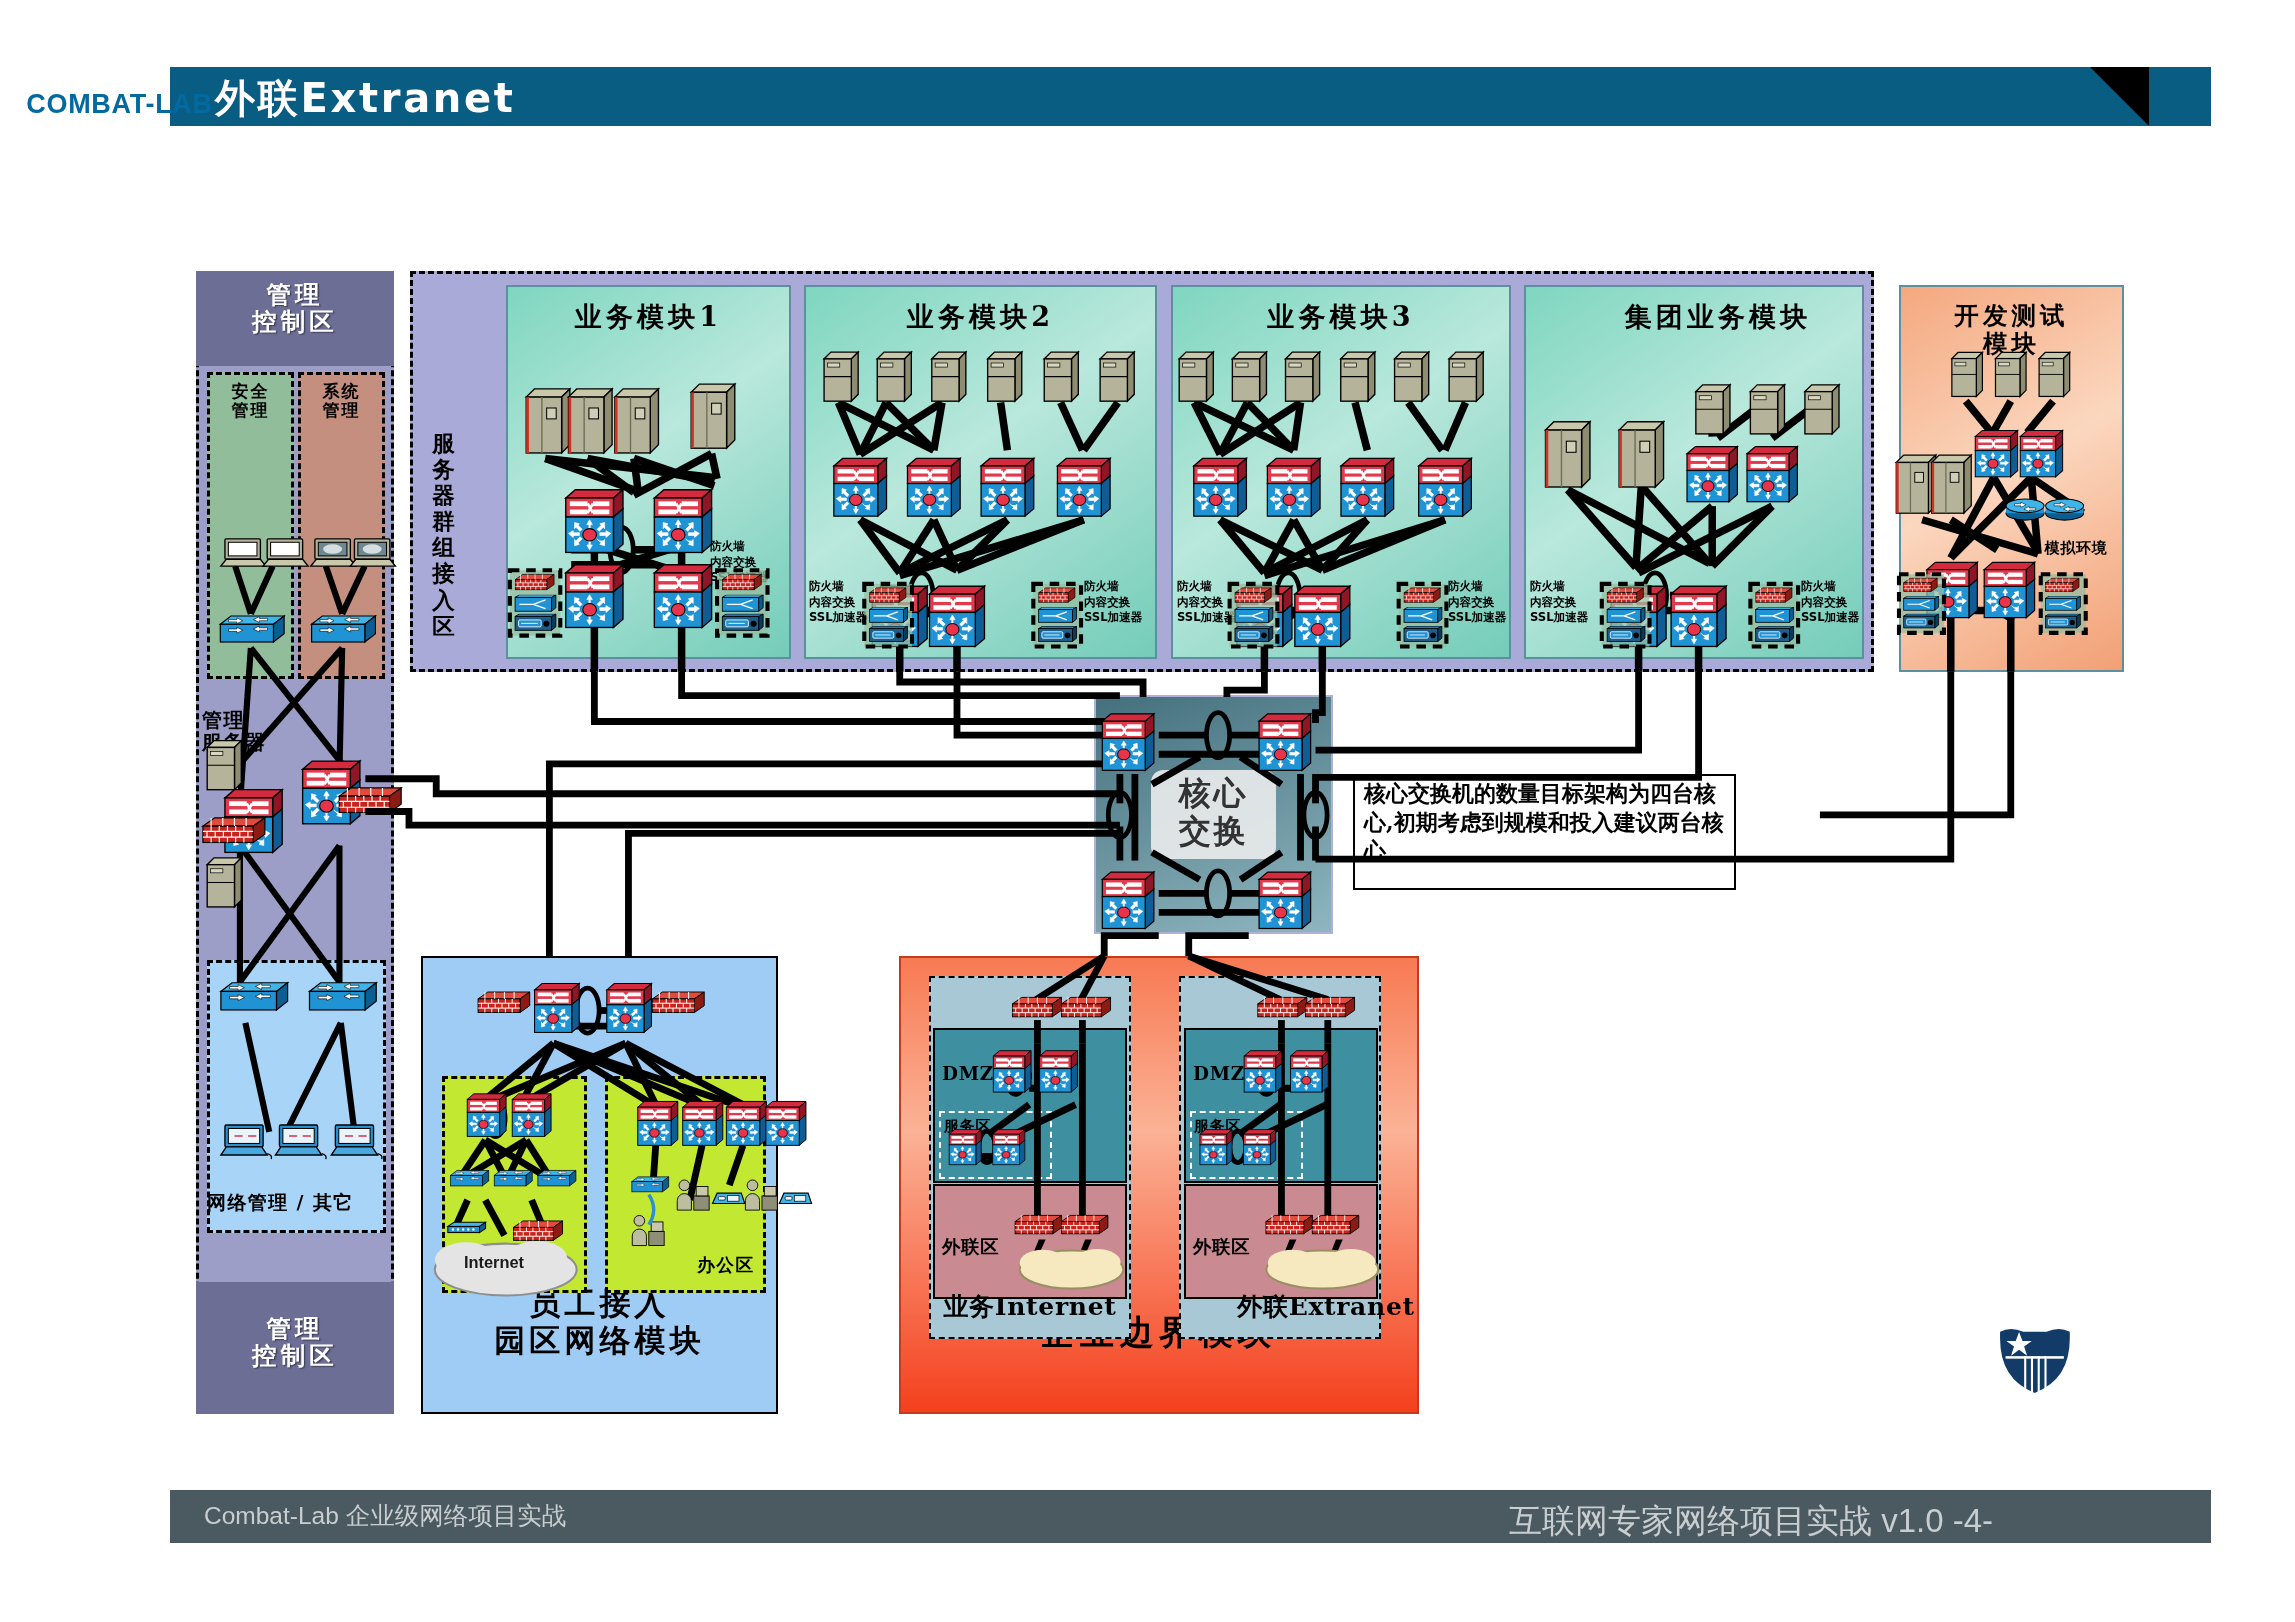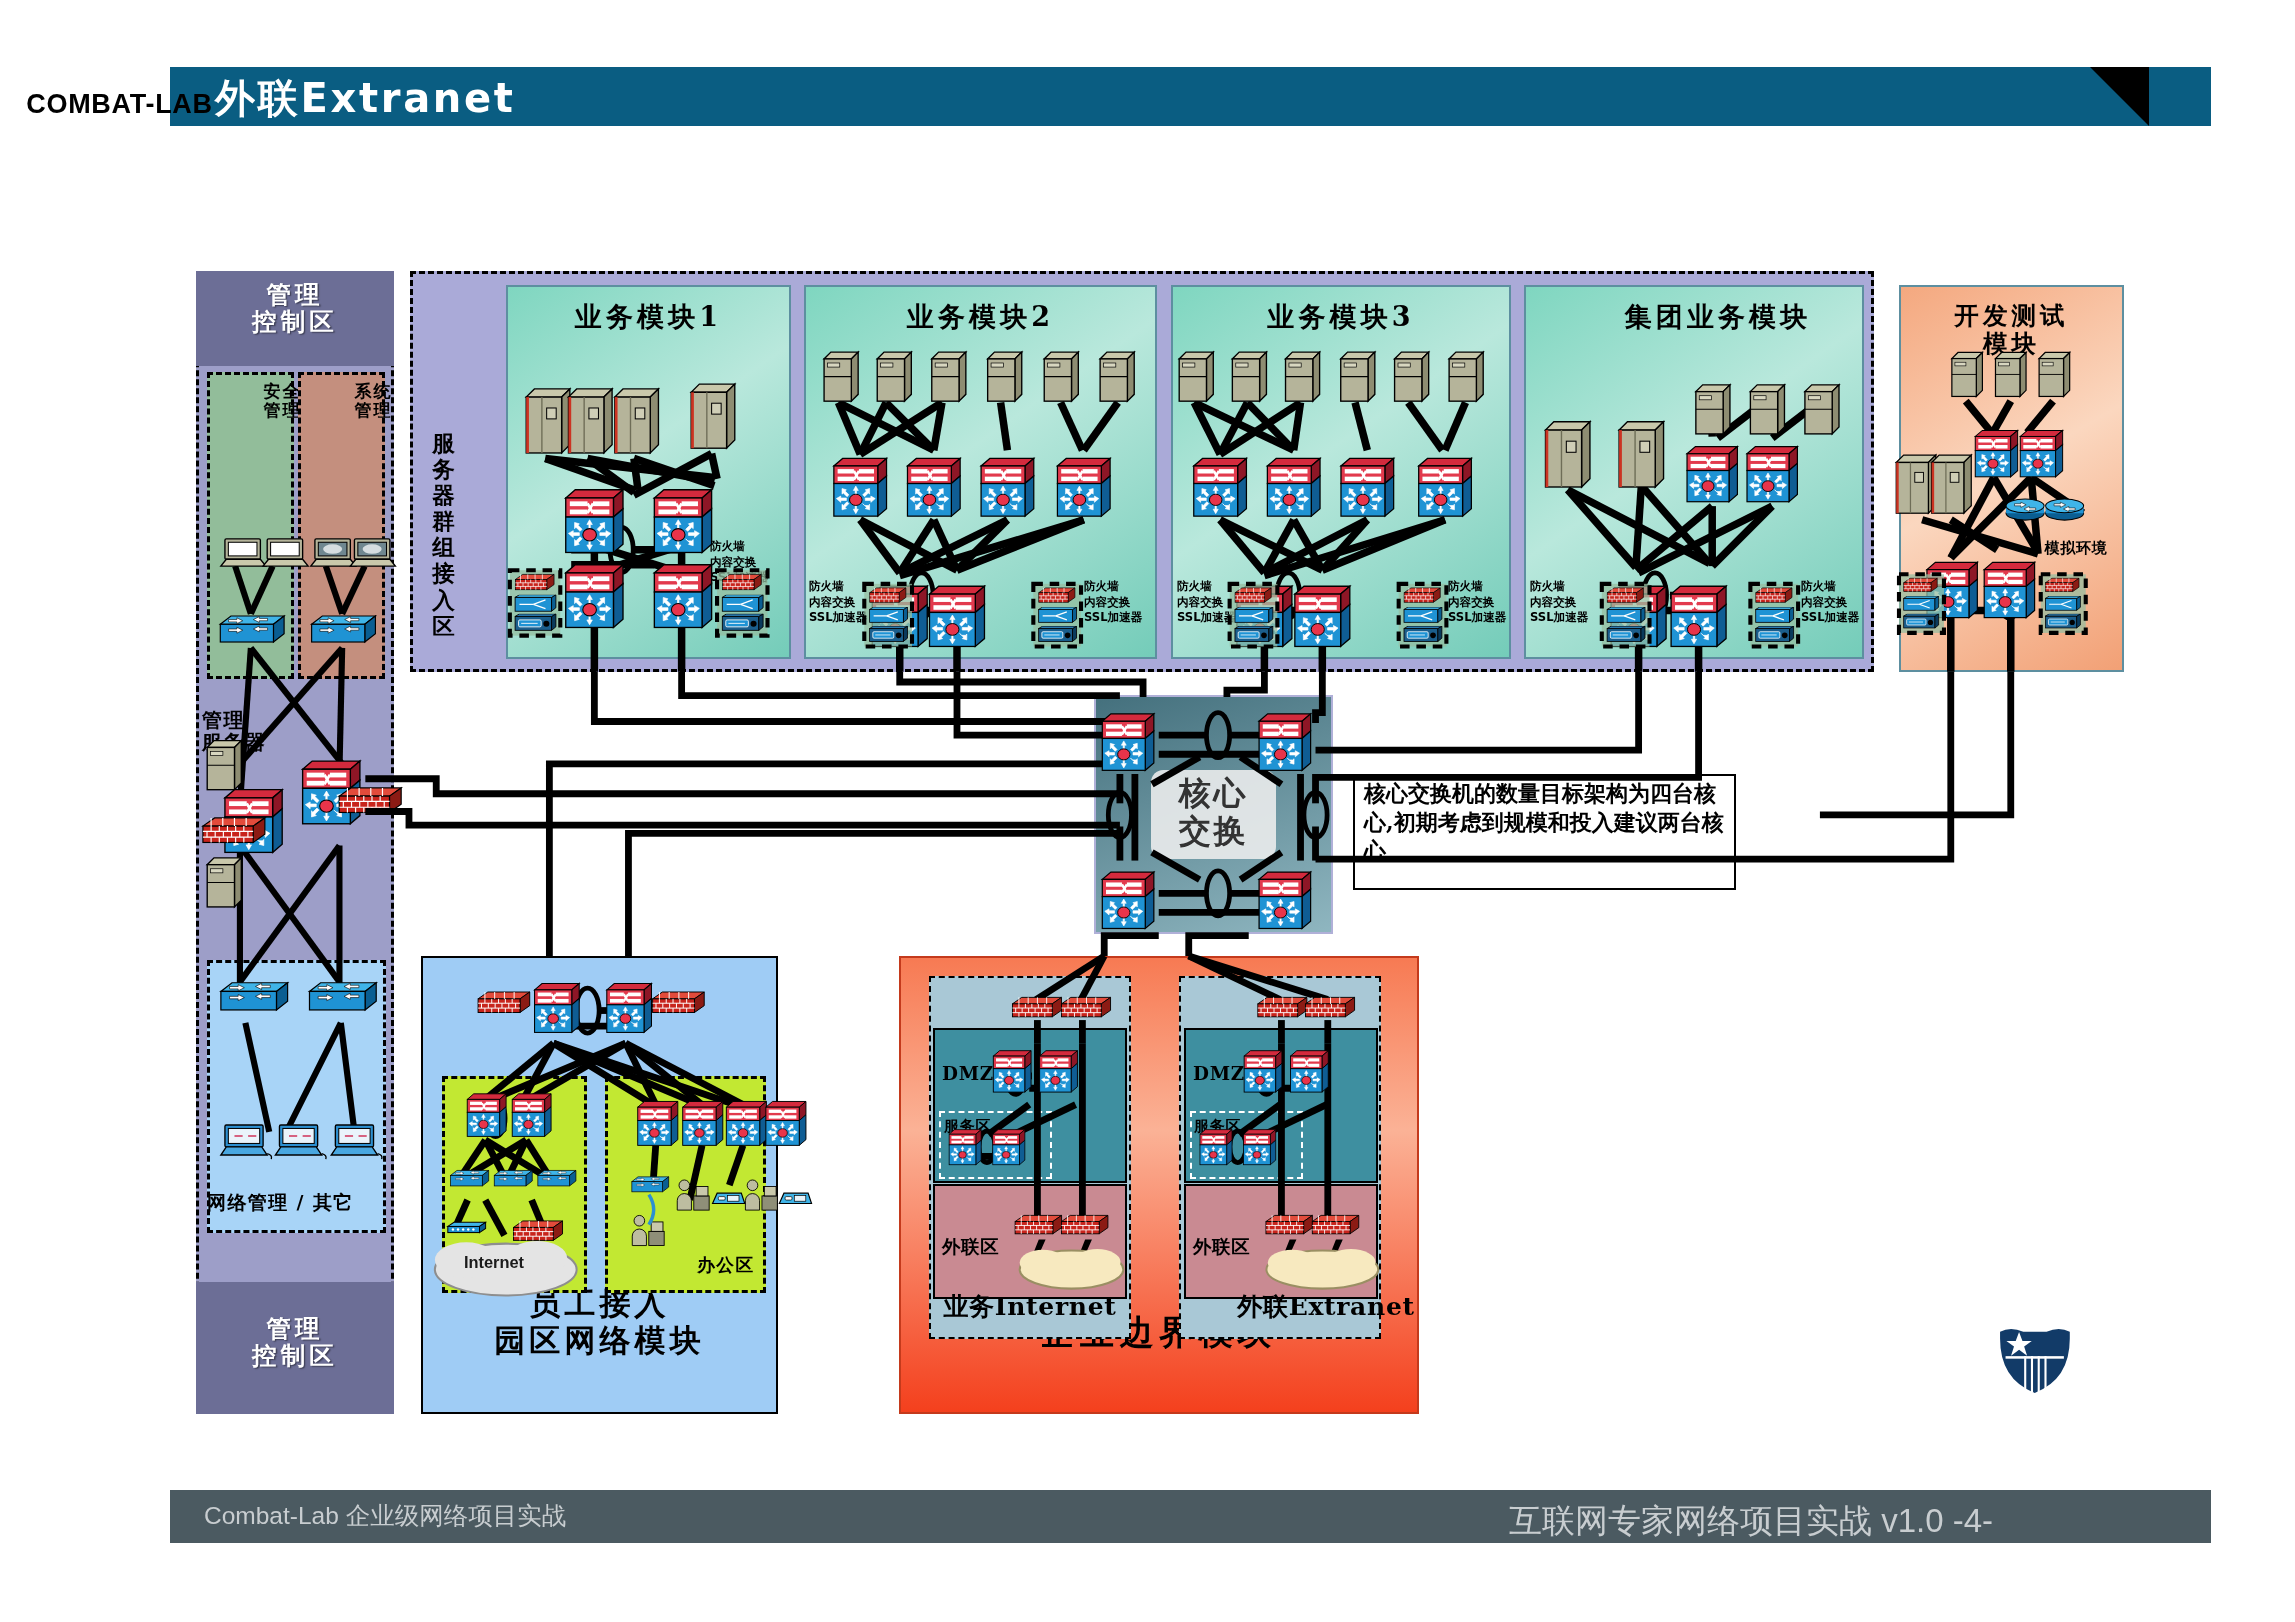--- a/index.html
+++ b/index.html
@@ -10,42 +10,42 @@
   #header-title{position:absolute;left:215px;top:71px;width:954px;height:55px;color:#fff;
       font-family:"DejaVu Sans","Liberation Sans",sans-serif;font-size:40px;font-weight:700;letter-spacing:2.7px;
       line-height:55px;white-space:nowrap;}
   #header-corner{position:absolute;left:2090px;top:67px;width:0;height:0;
       border-top:59px solid #000;border-left:59px solid transparent;}
 
   
   #footer-bar{position:absolute;left:170px;top:1490px;width:2041px;height:53px;background:#4b5a61;}
   #footer-left{position:absolute;left:204px;top:1499px;color:#c8cdd0;font-size:24.5px;white-space:nowrap;}
   #footer-right{position:absolute;left:1509px;top:1499px;color:#c8cdd0;font-size:33px;white-space:nowrap;}
-  #logo-text{position:absolute;left:0;top:89px;width:239px;text-align:center;color:#000000;
+  #logo-text{position:absolute;left:0;top:89px;width:239px;text-align:center;color:#0369a1;
       font-size:27px;font-weight:bold;letter-spacing:0.7px;}
 
   
   .zone{position:absolute;box-sizing:border-box;}
   .dash{border:3.4px dashed #000;}
 
   .ztitle{position:absolute;width:100%;text-align:center;font-family:"DejaVu Serif","Liberation Serif",serif;
       font-weight:bold;color:#000;line-height:1.12;letter-spacing:4.1px;}
   .ztitle-w{color:#fff;text-shadow:1.4px 1.4px 1.4px rgba(0,0,0,.45);}
 
   
   #mgmt-zone{left:196px;top:271px;width:198px;height:1143px;background:#9d9ec8;}
   #mgmt-hdr{left:196px;top:271px;width:198px;height:95px;background:#6c6e96;}
   #mgmt-hdr .ztitle{top:9.5px;font-size:24.5px;}
   #mgmt-ftr{left:196px;top:1282px;width:198px;height:132px;background:#6c6e96;}
   #mgmt-ftr .ztitle{top:33px;font-size:24.5px;}
 
   #sec-zone{left:207px;top:372px;width:87px;height:307px;background:#92bd9a;}
   #sys-zone{left:298px;top:372px;width:87px;height:307px;background:#c48f7e;}
   .subt{position:absolute;width:100%;text-align:center;top:6.8px;font-family:"DejaVu Serif","Liberation Serif",serif;
-      font-weight:bold;font-size:17px;line-height:1.15;letter-spacing:2px;color:#000;padding-left:32px;}
+      font-weight:bold;font-size:17px;line-height:1.15;letter-spacing:2px;color:#000;}
 
   #mgmt-srv-label{position:absolute;left:202px;top:709px;width:136px;font-family:"DejaVu Serif","Liberation Serif",serif;
       font-weight:bold;font-size:20px;line-height:1.12;letter-spacing:1.4px;color:#000;}
 
   #netmgmt-zone{left:207px;top:960px;width:179px;height:273px;background:#a8d4f7;}
   #netmgmt-label{position:absolute;left:207px;top:1190px;width:179px;text-align:left;
       font-family:"DejaVu Serif","Liberation Serif",serif;font-weight:bold;font-size:19px;letter-spacing:1.4px;color:#000;}
 
   
   #srvfarm{left:410px;top:271px;width:1464px;height:401px;background:#aaaad8;}

